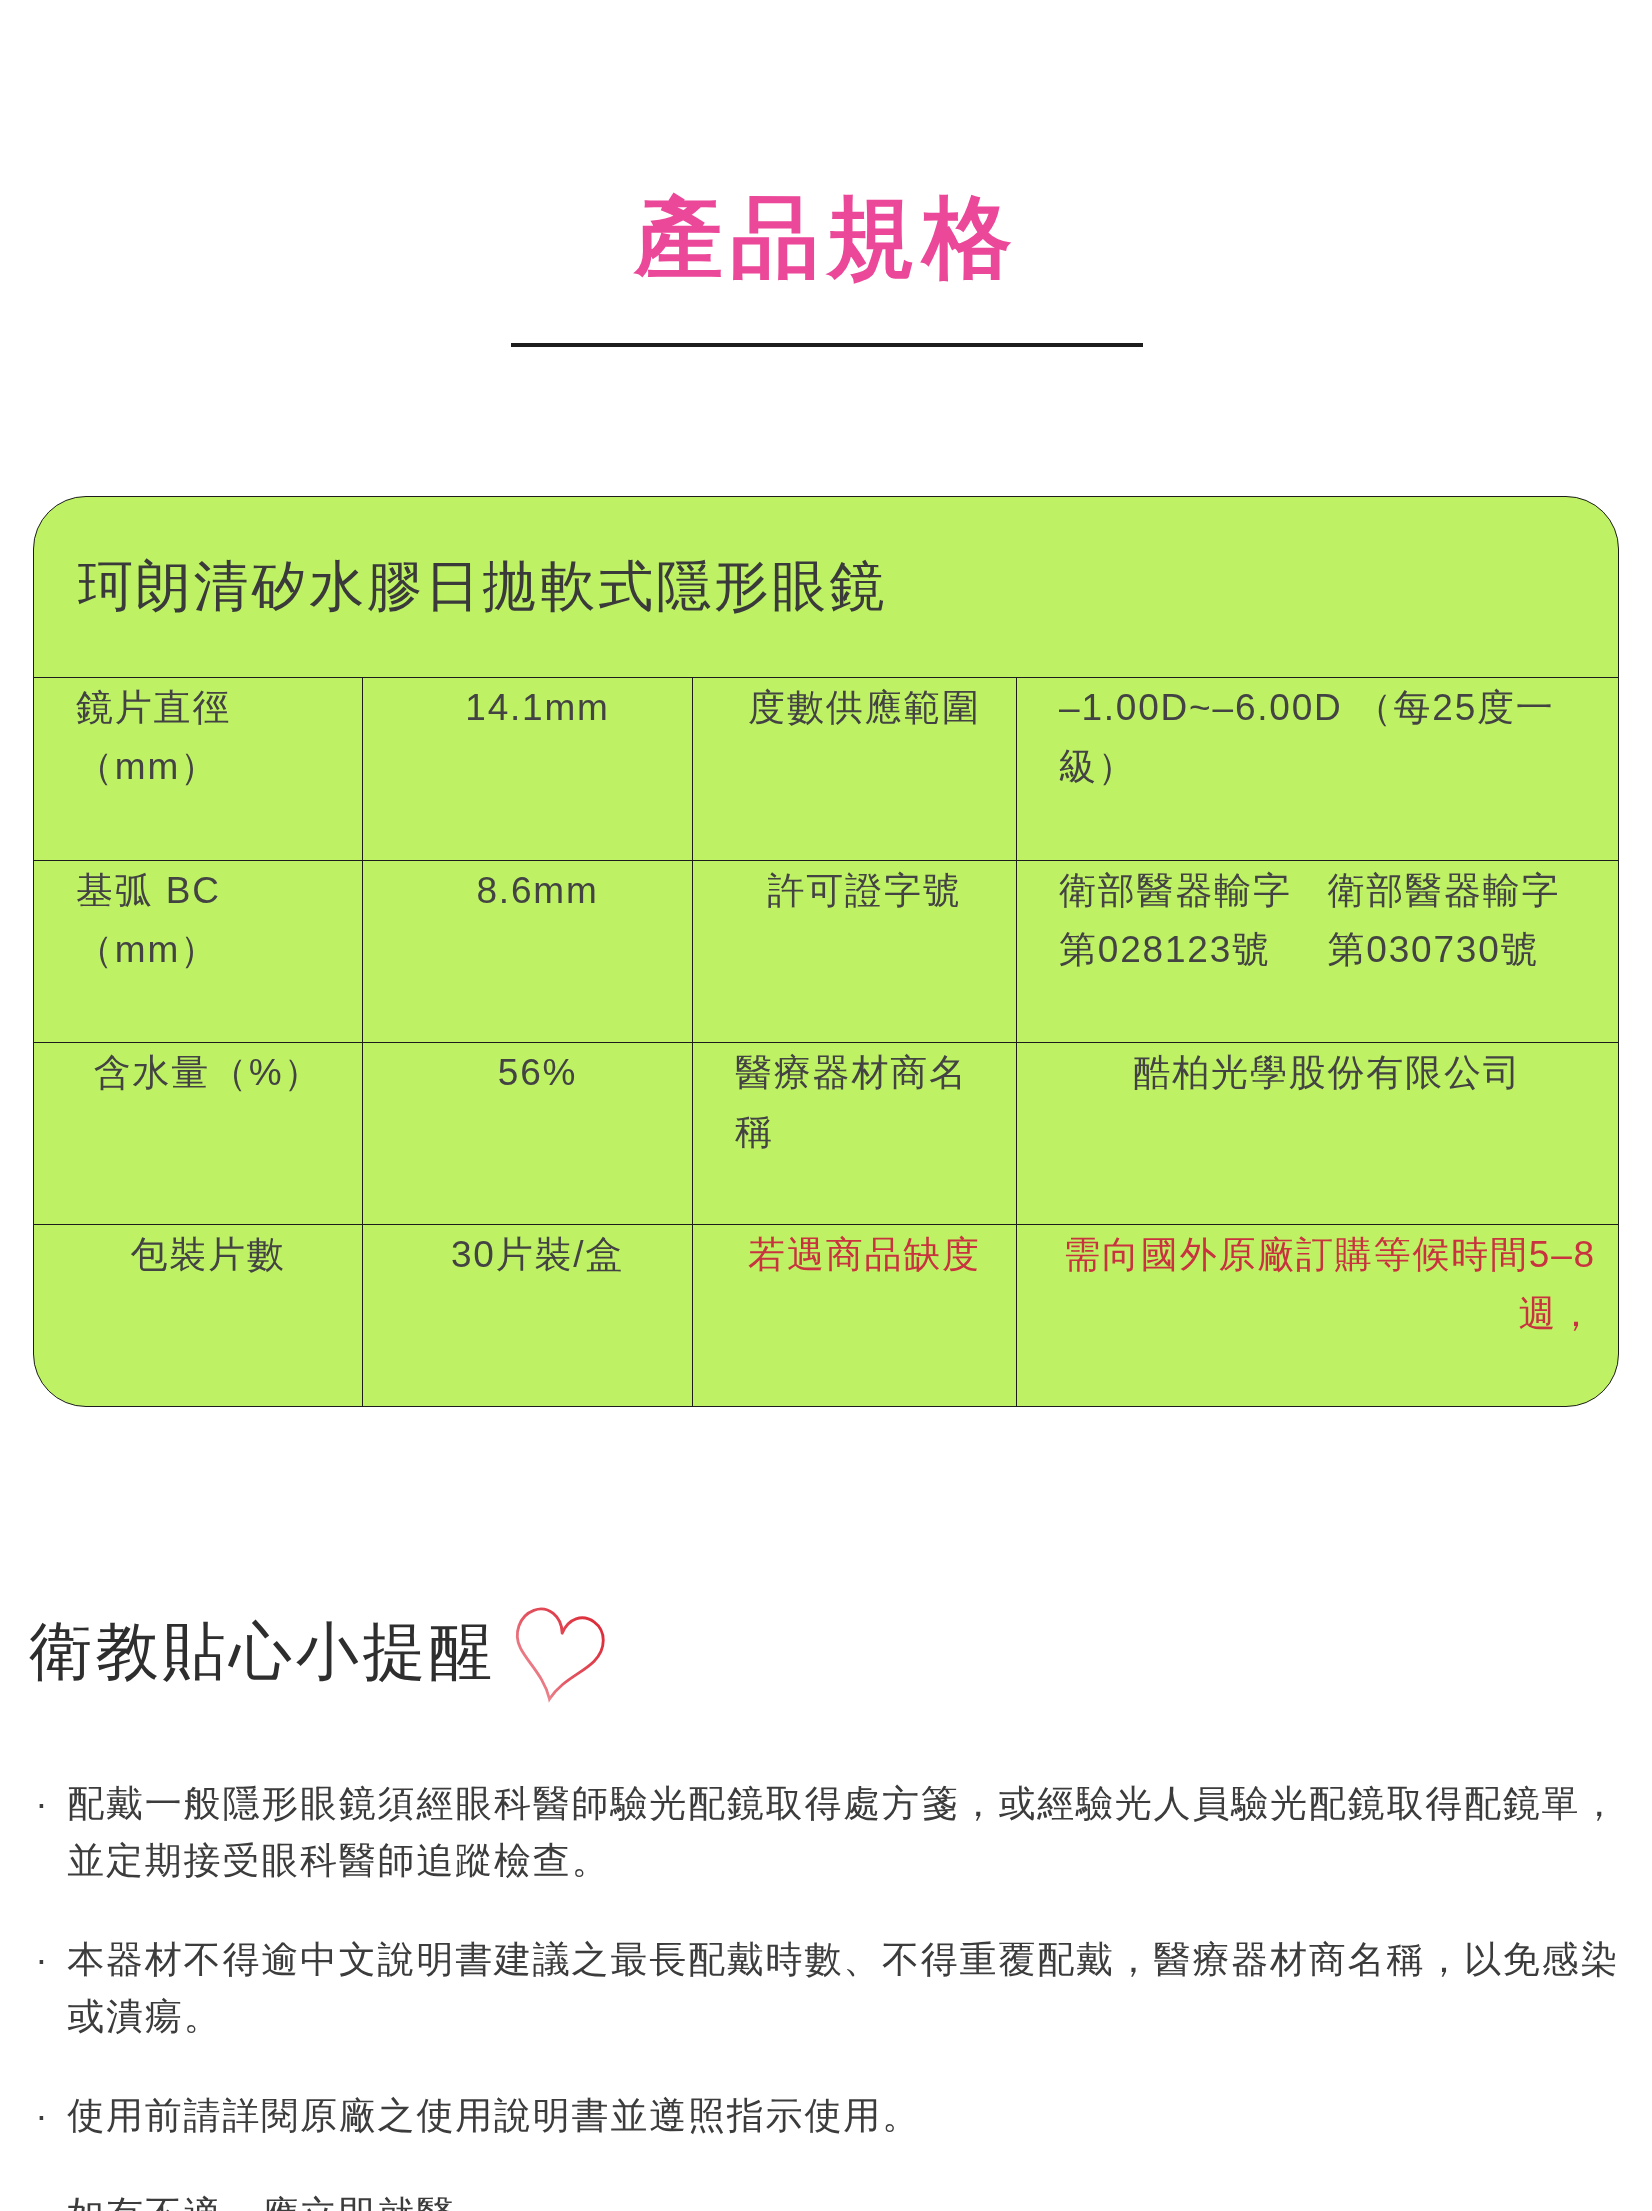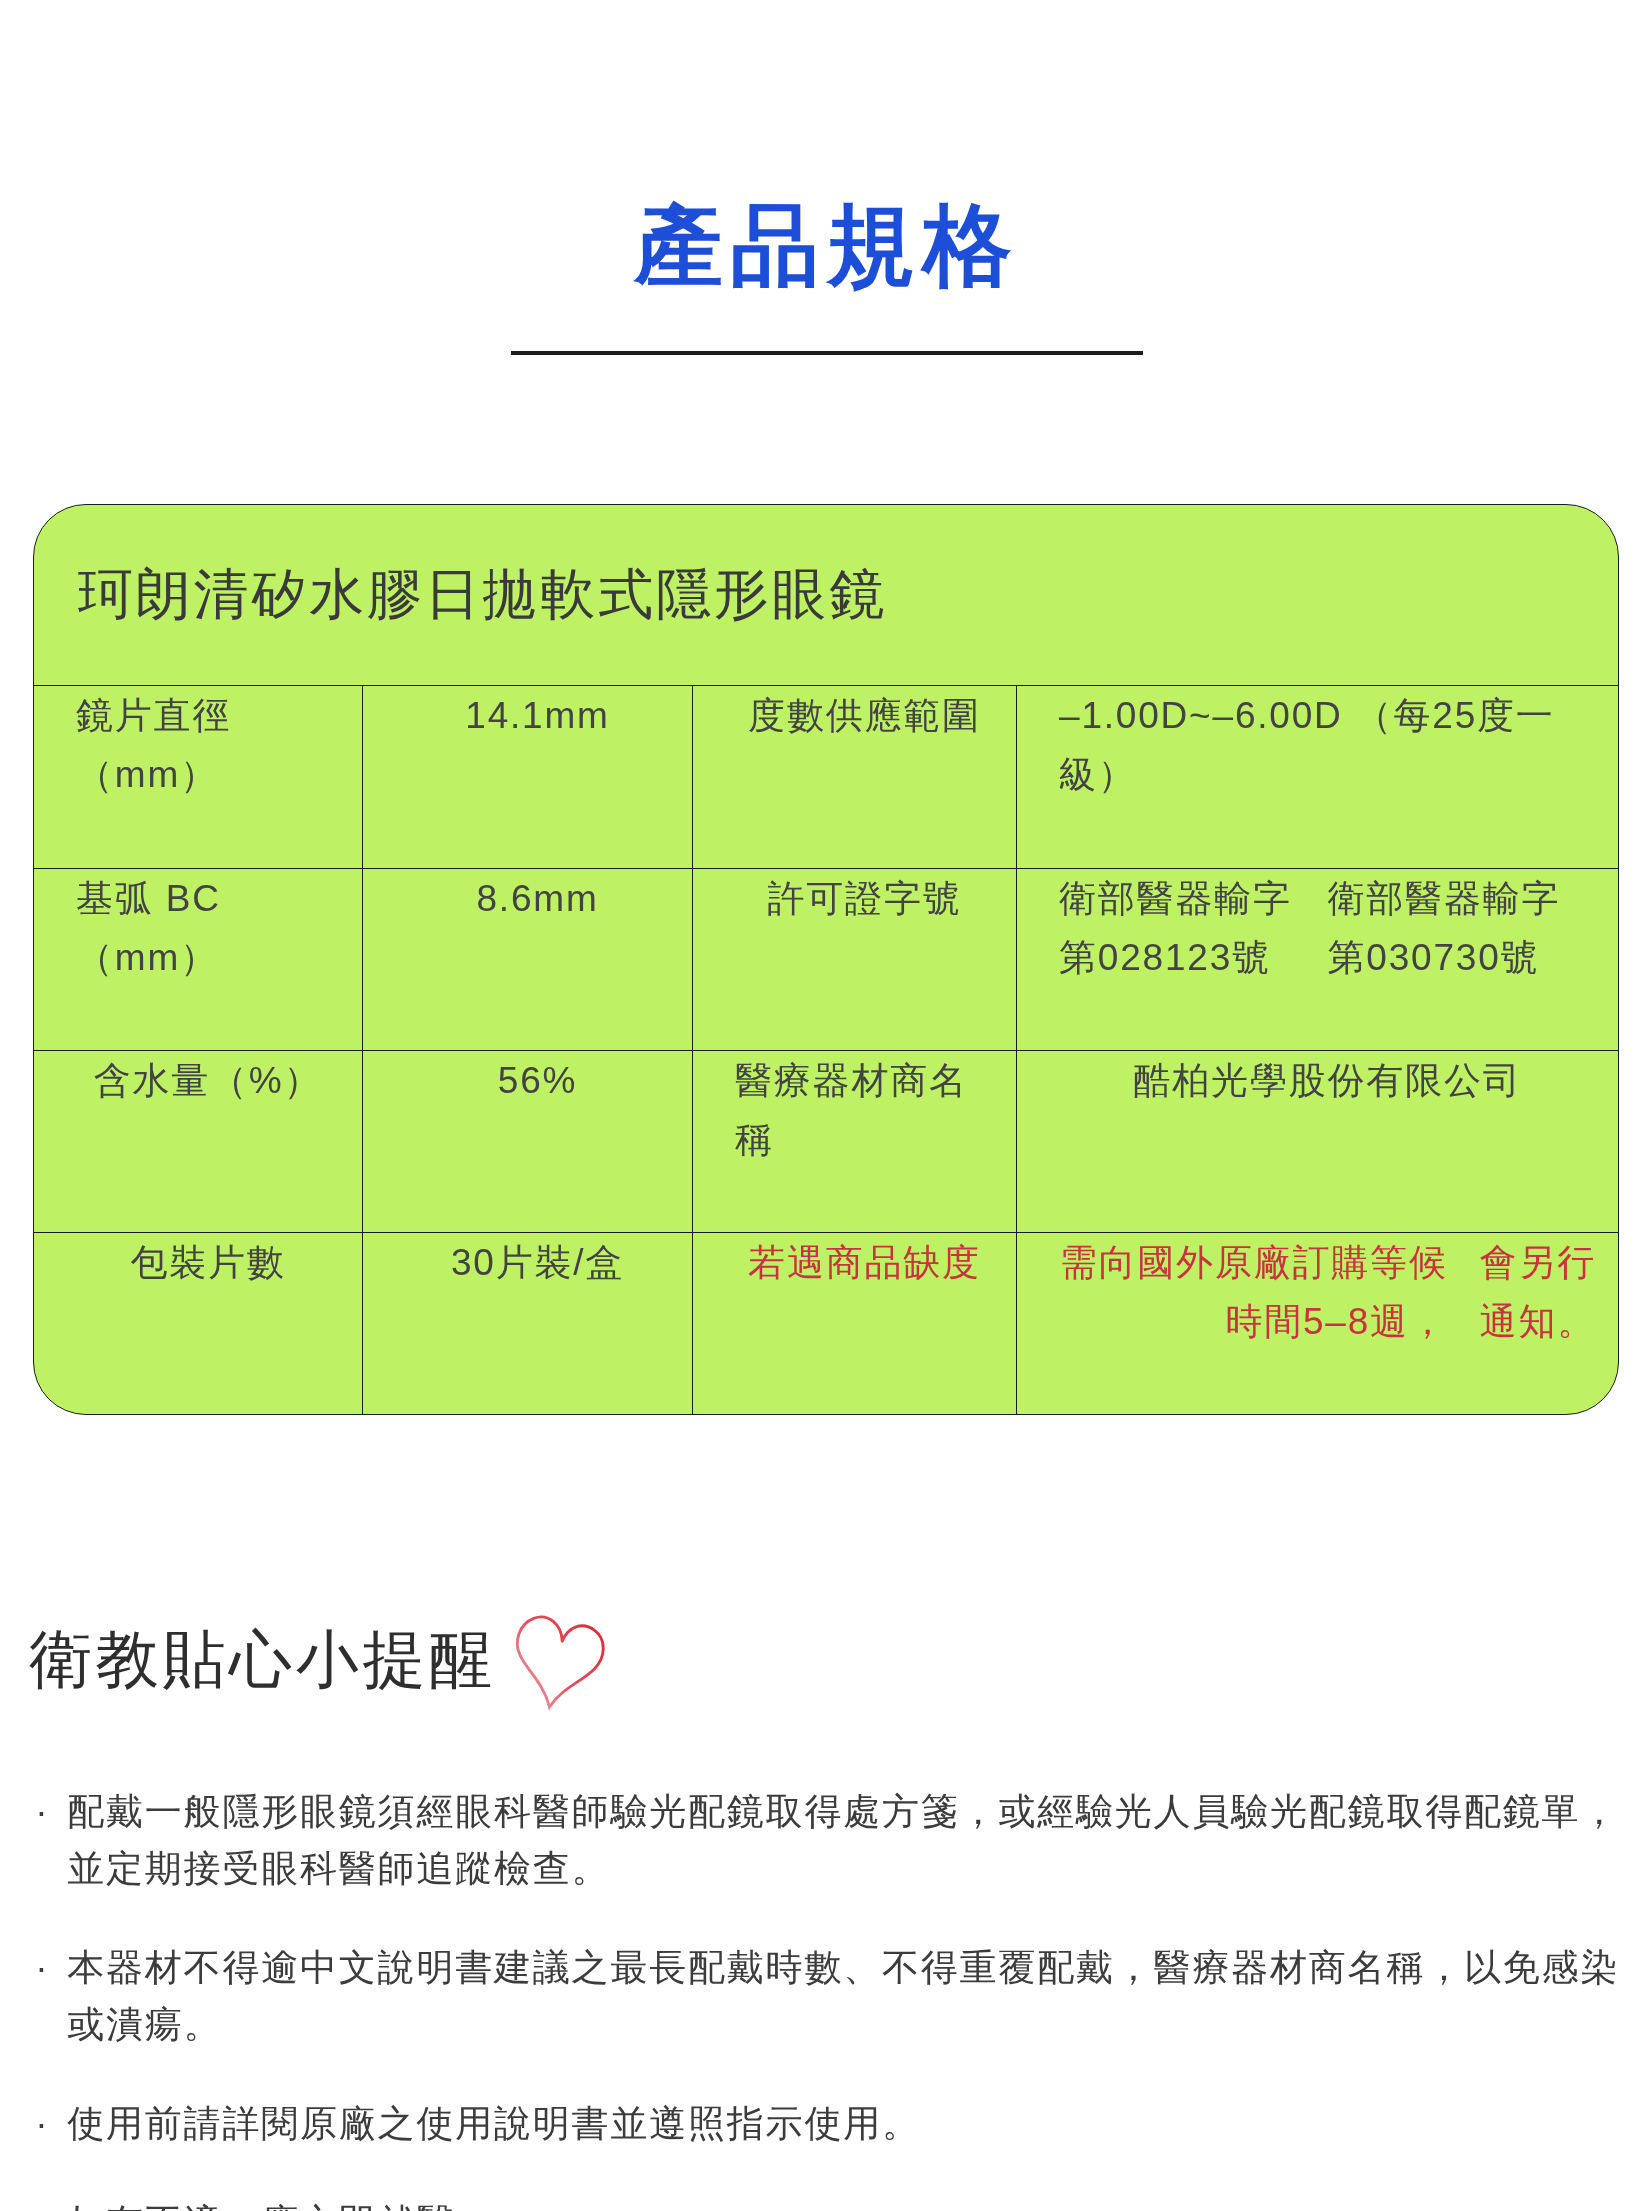--- a/index.html
+++ b/index.html
@@ -15,26 +15,26 @@
     color: #3c3c3c;
     overflow: hidden;
   }
 
   
   .title-block {
     padding-top: 188px;
     text-align: center;
   }
   .page-title {
-    margin: 8px;
+    margin: 0;
     font-size: 89px;
     line-height: 1.12;
     font-weight: 700;
     letter-spacing: 7.3px;
-    color: #1d4ed8;
+    color: #ec4899;
   }
   .title-underline {
     width: 632px;
     height: 4.6px;
     background: #1d1d1d;
     margin: 55px auto 0 auto;
   }
 
   
   .spec-table {
@@ -200,21 +200,20 @@
         <span>包裝片數</span>
       </div>
       <div class="spec-cell">
         <span>30片裝/盒</span>
       </div>
       <div class="spec-cell spec-cell--red">
         <span>若遇商品缺度</span>
       </div>
       <div class="spec-cell spec-cell--red">
         <span>需向國外原廠訂購等候時間5–8週，</span>
-        <span>會另行通知。</span>
       </div>
     </div>
 
   </div>
 </div>
 
 <div class="notice-heading-row">
   <h2 class="notice-heading">衛教貼心小提醒</h2>
   <svg class="heart-icon-svg" viewBox="0 0 100 100" aria-hidden="true">
     <defs>

